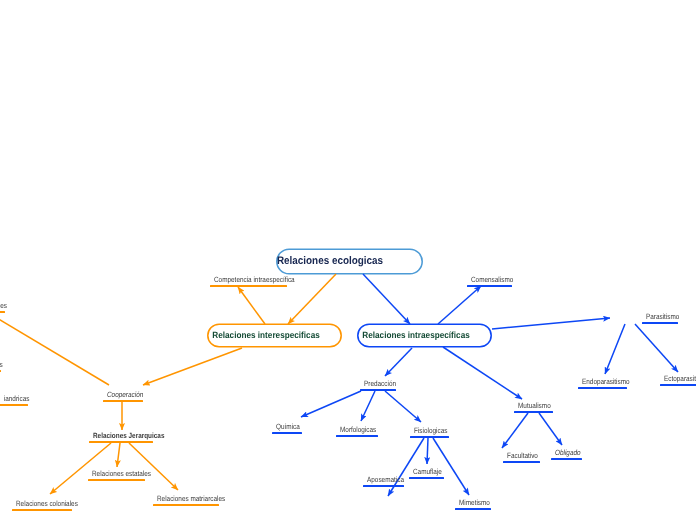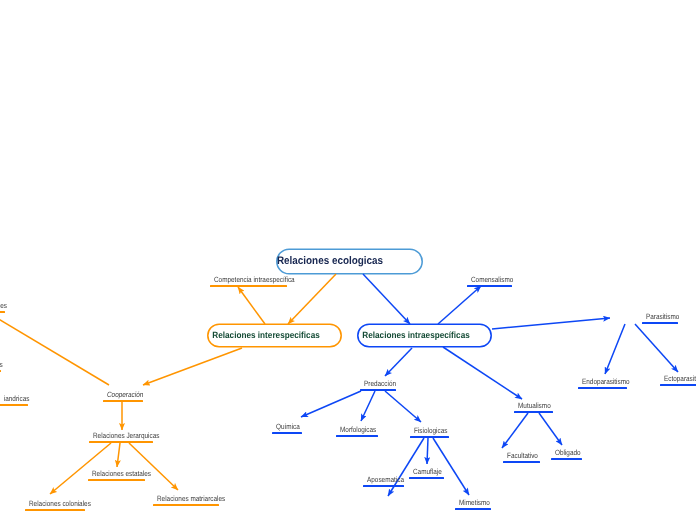--- a/index.html
+++ b/index.html
@@ -35,25 +35,25 @@
   .lf-ectoparasitismo{left:660px;top:371px;width:50px;height:15px;}
   .lf-predaccion{left:360px;top:376px;width:36px;height:15px;}
   .lf-quimica{left:272px;top:419px;width:30px;height:15px;}
   .lf-morfologicas{left:336px;top:422px;width:42px;height:15px;}
   .lf-fisiologicas{left:410px;top:423px;width:39px;height:15px;text-decoration:underline;}
   .lf-aposematica{left:363px;top:472px;width:41px;height:15px;}
   .lf-camuflaje{left:409px;top:464px;width:35px;height:15px;}
   .lf-mimetismo{left:455px;top:495px;width:36px;height:15px;}
   .lf-mutualismo{left:514px;top:398px;width:39px;height:15px;}
   .lf-facultativo{left:503px;top:448px;width:37px;height:15px;}
-  .lf-obligado{left:551px;top:445px;width:31px;height:15px;}
+  .lf-obligado{left:551px;top:445px;width:31px;height:15px;font-style:italic;}
   .lf-cooperacion{left:103px;top:387px;width:40px;height:15px;font-style:italic;}
-  .lf-jerarquicas{left:89px;top:428px;width:64px;height:15px;}
+  .lf-jerarquicas{left:89px;top:428px;width:64px;height:15px;font-weight:bold;}
   .lf-estatales{left:88px;top:466px;width:57px;height:15px;}
-  .lf-coloniales{left:12px;top:496px;width:60px;height:15px;margin-left:13px;}
+  .lf-coloniales{left:12px;top:496px;width:60px;height:15px;}
   .lf-matriarcales{left:153px;top:491px;width:66px;height:15px;}
   .lf-cut-top{left:-55px;top:300px;width:60px;height:13px;}
   .lf-cut-mid{left:-59px;top:359px;width:60px;height:13px;}
   .lf-cut-bottom{left:-45px;top:393px;width:72.5px;height:13px;}
   .lf-cut-top .lbl,.lf-cut-mid .lbl,.lf-cut-bottom .lbl{left:auto;right:-2px;
       transform:scaleX(0.842);transform-origin:100% 50%;}
 
   .rule-orange{background:#ff9500;}
   .rule-blue{background:#0d47f5;}
 </style>

